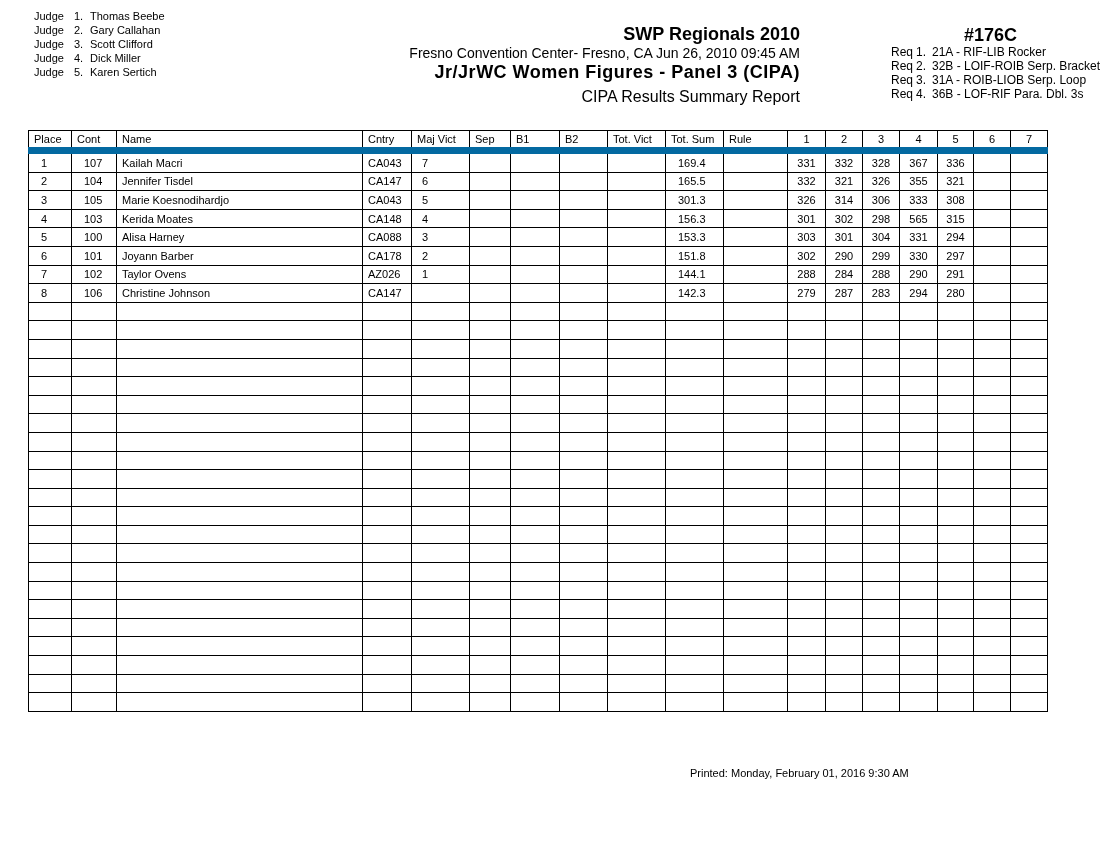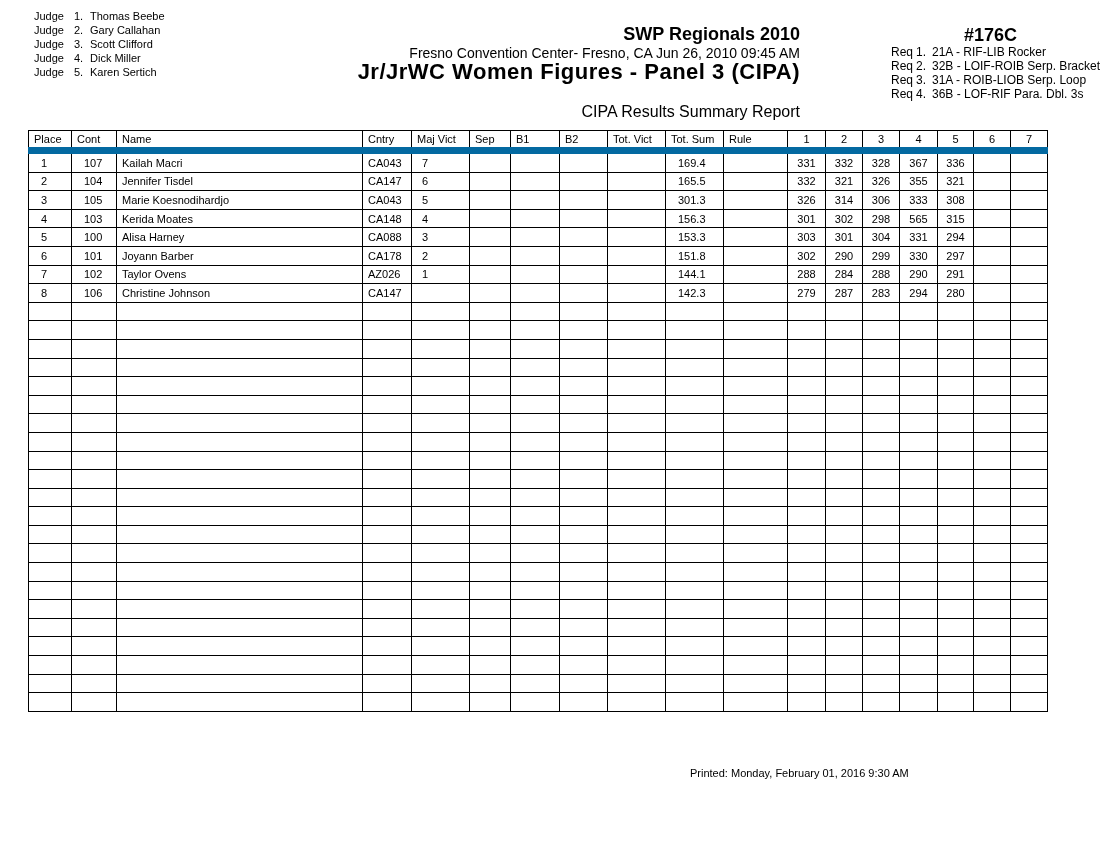--- a/index.html
+++ b/index.html
@@ -5,22 +5,22 @@
   html, body { margin: 0; padding: 0; background: #ffffff; }
   body { width: 1100px; height: 850px; position: relative; overflow: hidden;
          font-family: "Liberation Sans", sans-serif; color: #000; }
   .judges { position: absolute; left: 34px; top: 9px; font-size: 11px; line-height: 14px; }
   .judges .row { white-space: pre; }
   .judges .lbl { display: inline-block; width: 40px; }
   .judges .num { display: inline-block; width: 16px; }
   .center { position: absolute; left: 300px; width: 500px; top: 23px; text-align: right; }
   .t1 { font-size: 18px; font-weight: bold; line-height: 22px; }
   .t2 { font-size: 14px; line-height: 17px; margin-left: -10px; }
-  .t3 { font-size: 22px; font-weight: bold; line-height: 22px; letter-spacing: 0.5px; margin-top: -1px; }
-  .t4 { font-size: 16px; line-height: 20px; margin-top: 19px; }
+  .t3 { font-size: 18px; font-weight: bold; line-height: 22px; letter-spacing: 0.5px; margin-top: -1px; }
+  .t4 { font-size: 16px; line-height: 20px; margin-top: 4px; }
   .right { position: absolute; left: 891px; top: 25px; width: 209px; white-space: nowrap; overflow: hidden; }
   .event-no { font-size: 18px; font-weight: bold; line-height: 20px; padding-left: 73px; }
   .reqs { font-size: 12px; line-height: 14px; }
   .reqs .lbl { display: inline-block; width: 25px; }
   .reqs .num { display: inline-block; width: 16px; }
   table.results { position: absolute; left: 28px; top: 130px; border-collapse: collapse;
                   font-size: 11px; table-layout: fixed; }
   table.results th, table.results td { border: 1.5px solid #000; height: 17.6px; padding: 0 0 0 5px;
       font-weight: normal; text-align: left; white-space: nowrap; overflow: hidden; }
   table.results thead th { border-bottom: 7px solid #0369a1; height: 16px; }

